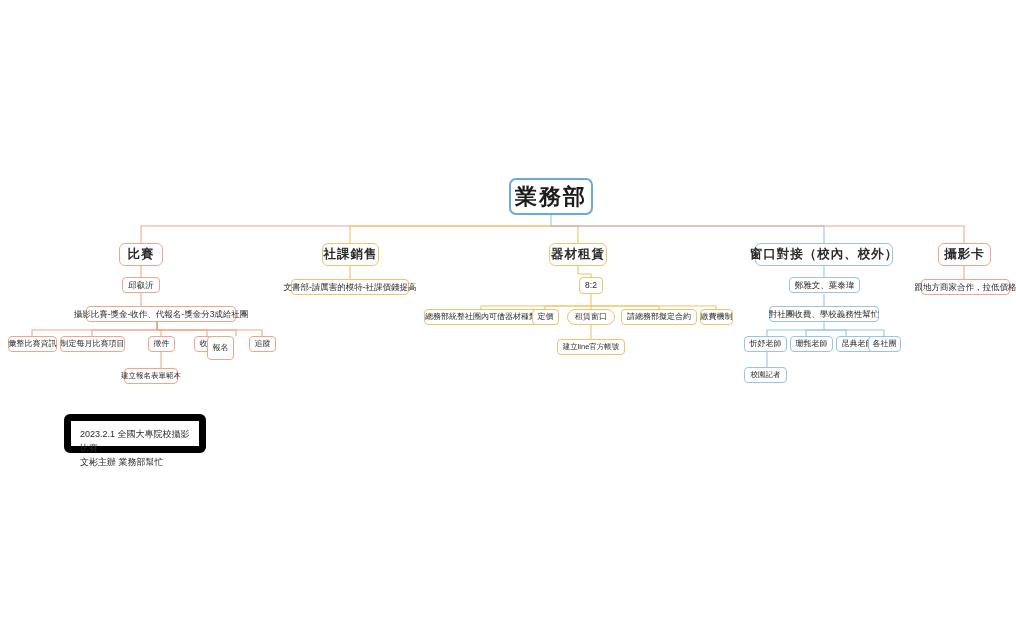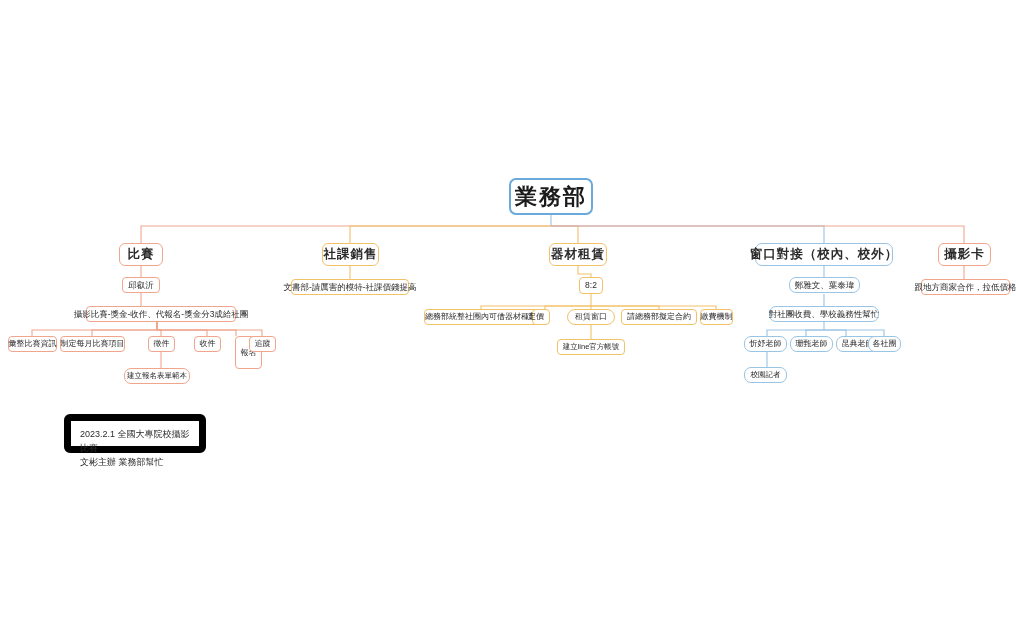--- a/index.html
+++ b/index.html
@@ -43,21 +43,21 @@
     padding:0 10px;
     border-radius:6px;
   }
   .lvl2{font-size:8.5px;padding:0 6px;border-radius:4px;}
   .lvl3{font-size:8px;padding:0 5px;border-radius:4px;}
   .lvl4{font-size:7.5px;padding:0 5px;border-radius:4px;}
 
   
   .c-salmon{border-color:#f0a68d;}
   .c-gold{border-color:#f2c269;}
-  .c-blue{border-color:#9ac4e4;border-radius:7px;}
+  .c-blue{border-color:#9ac4e4;}
 
   .note{
     position:absolute;
     box-sizing:border-box;
     border:7px solid #000000;
     border-radius:6px;
     background:#fff;
     font-size:9px;
     line-height:1.55;
     color:#2b2b2b;
@@ -157,45 +157,45 @@
   </div>
 
   <div class="node lvl3 c-salmon" style="left:148px;top:336px;width:27px;height:16px;">
     <span>徵件</span>
   </div>
 
   <div class="node lvl3 c-salmon" style="left:194px;top:336px;width:27px;height:16px;">
     <span>收件</span>
   </div>
 
-  <div class="node lvl3 c-salmon" style="left:235px;top:336px;width:27px;height:33px;text-align:center;">
+  <div class="node lvl3 c-salmon" style="left:207px;top:336px;width:27px;height:24px;text-align:center;">
     <span>報名</span>
   </div>
 
   <div class="node lvl3 c-salmon" style="left:249px;top:336px;width:27px;height:16px;">
     <span>追蹤</span>
   </div>
 
-  <div class="node lvl4 c-salmon" style="left:124px;top:368px;width:66px;height:16px;border-radius:7px;">
+  <div class="node lvl4 c-salmon" style="left:124px;top:368px;width:54px;height:16px;">
     <span>建立報名表單範本</span>
   </div>
 
   <div class="node lvl2 c-gold" style="left:291px;top:279px;width:118px;height:16px;">
     <span>文書部-請厲害的模特-社課價錢提高</span>
   </div>
 
   <div class="node lvl2 c-gold" style="left:579px;top:277px;width:24px;height:17px;">
     <span>8:2</span>
   </div>
 
   <div class="node lvl3 c-gold" style="left:424px;top:309px;width:114px;height:16px;">
     <span>總務部統整社團內可借器材種類</span>
   </div>
 
-  <div class="node lvl3 c-gold" style="left:532px;top:309px;width:18px;height:16px;justify-content:flex-end;">
+  <div class="node lvl3 c-gold" style="left:532px;top:309px;width:27px;height:16px;">
     <span>定價</span>
   </div>
 
   <div class="node lvl3 c-gold" style="left:567px;top:309px;width:48px;height:16px;border-radius:8px;">
     <span>租賃窗口</span>
   </div>
 
   <div class="node lvl3 c-gold" style="left:621px;top:309px;width:76px;height:16px;">
     <span>請總務部擬定合約</span>
   </div>

